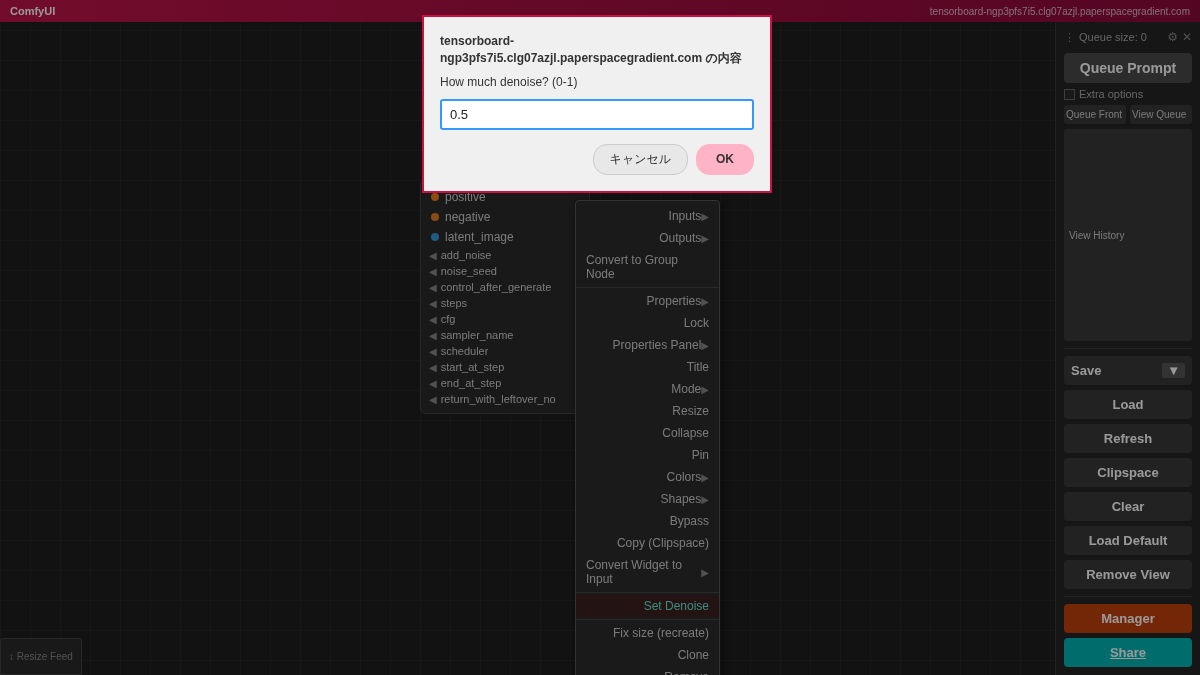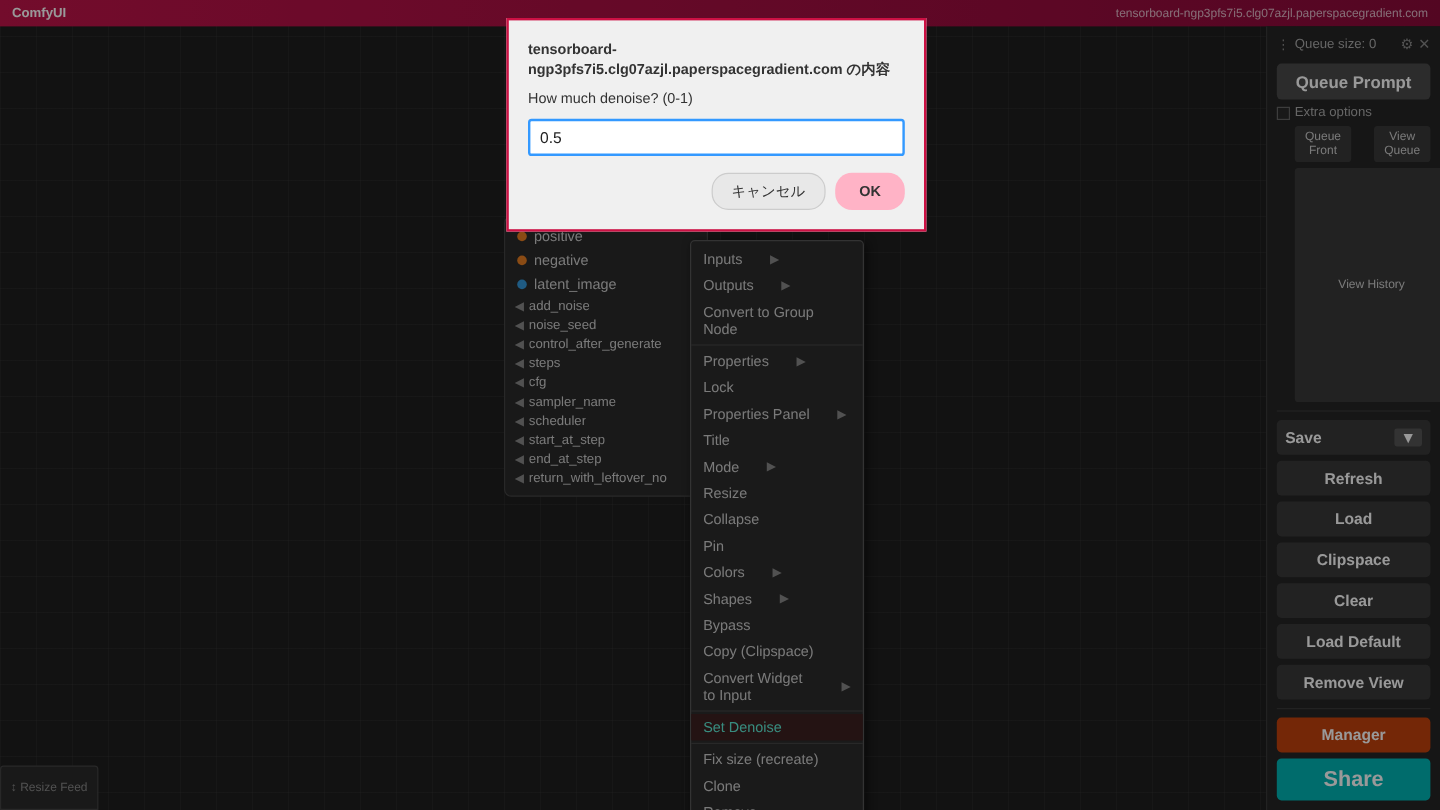--- a/index.html
+++ b/index.html
@@ -106,26 +106,25 @@
       background: #2c2c2c;
       border: 1px solid #555;
       border-radius: 4px;
       padding: 4px 0;
       z-index: 20;
       box-shadow: 2px 2px 8px rgba(0,0,0,0.5);
     }
     .ctx-item {
       display: flex;
       align-items: center;
-      justify-content: flex-start;
+      justify-content: flex-end;
       padding: 4px 10px;
       font-size: 12px;
       color: #ccc;
       cursor: pointer;
-      gap: 23px;
     }
     .ctx-item.highlighted {
       background: #3d2020;
       color: #5eead4;
     }
     .ctx-separator {
       height: 1px;
       background: #444;
       margin: 2px 0;
     }
@@ -198,21 +197,22 @@
       justify-content: space-between;
       background: #3a3a3a;
     }
     .btn-save-arrow {
       background: #555;
       padding: 0 5px;
       border-radius: 2px;
     }
     .btn-share {
       background: #00b5b5;
-      font-size: 18px;
+      font-size: 13px;
+      text-decoration: underline;
     }
     .btn-manager {
       background: #c2410c;
     }
 
     .extra-options-row {
       display: flex;
       align-items: center;
       gap: 4px;
       font-size: 11px;
@@ -230,22 +230,21 @@
     }
     .btn-sub {
       flex: 1;
       padding: 4px 2px;
       border: none;
       border-radius: 3px;
       background: #3a3a3a;
       color: #ccc;
       font-size: 10px;
       cursor: pointer;
-      text-align: center;
-      margin-left: 15px;
+      text-align: left;
     }
 
     
     .status-bar {
       position: absolute;
       bottom: 0; left: 0;
       width: 200px;
       padding: 4px 8px;
       font-size: 10px;
       color: #666;
@@ -535,22 +534,22 @@
 
   <button class="btn-sub" style="width:100%;padding:5px;">View History</button>
 
   <div class="divider"></div>
 
   <button class="btn-main btn-save">
     <span>Save</span>
     <span class="btn-save-arrow">▼</span>
   </button>
 
+  <button class="btn-main">Load</button>
   <button class="btn-main">Refresh</button>
-  <button class="btn-main">Load</button>
   <button class="btn-main">Clipspace</button>
   <button class="btn-main">Clear</button>
   <button class="btn-main">Load Default</button>
   <button class="btn-main">Remove View</button>
 
   <div class="divider"></div>
 
   <button class="btn-main btn-manager">Manager</button>
   <button class="btn-main btn-share">Share</button>
 </div>

